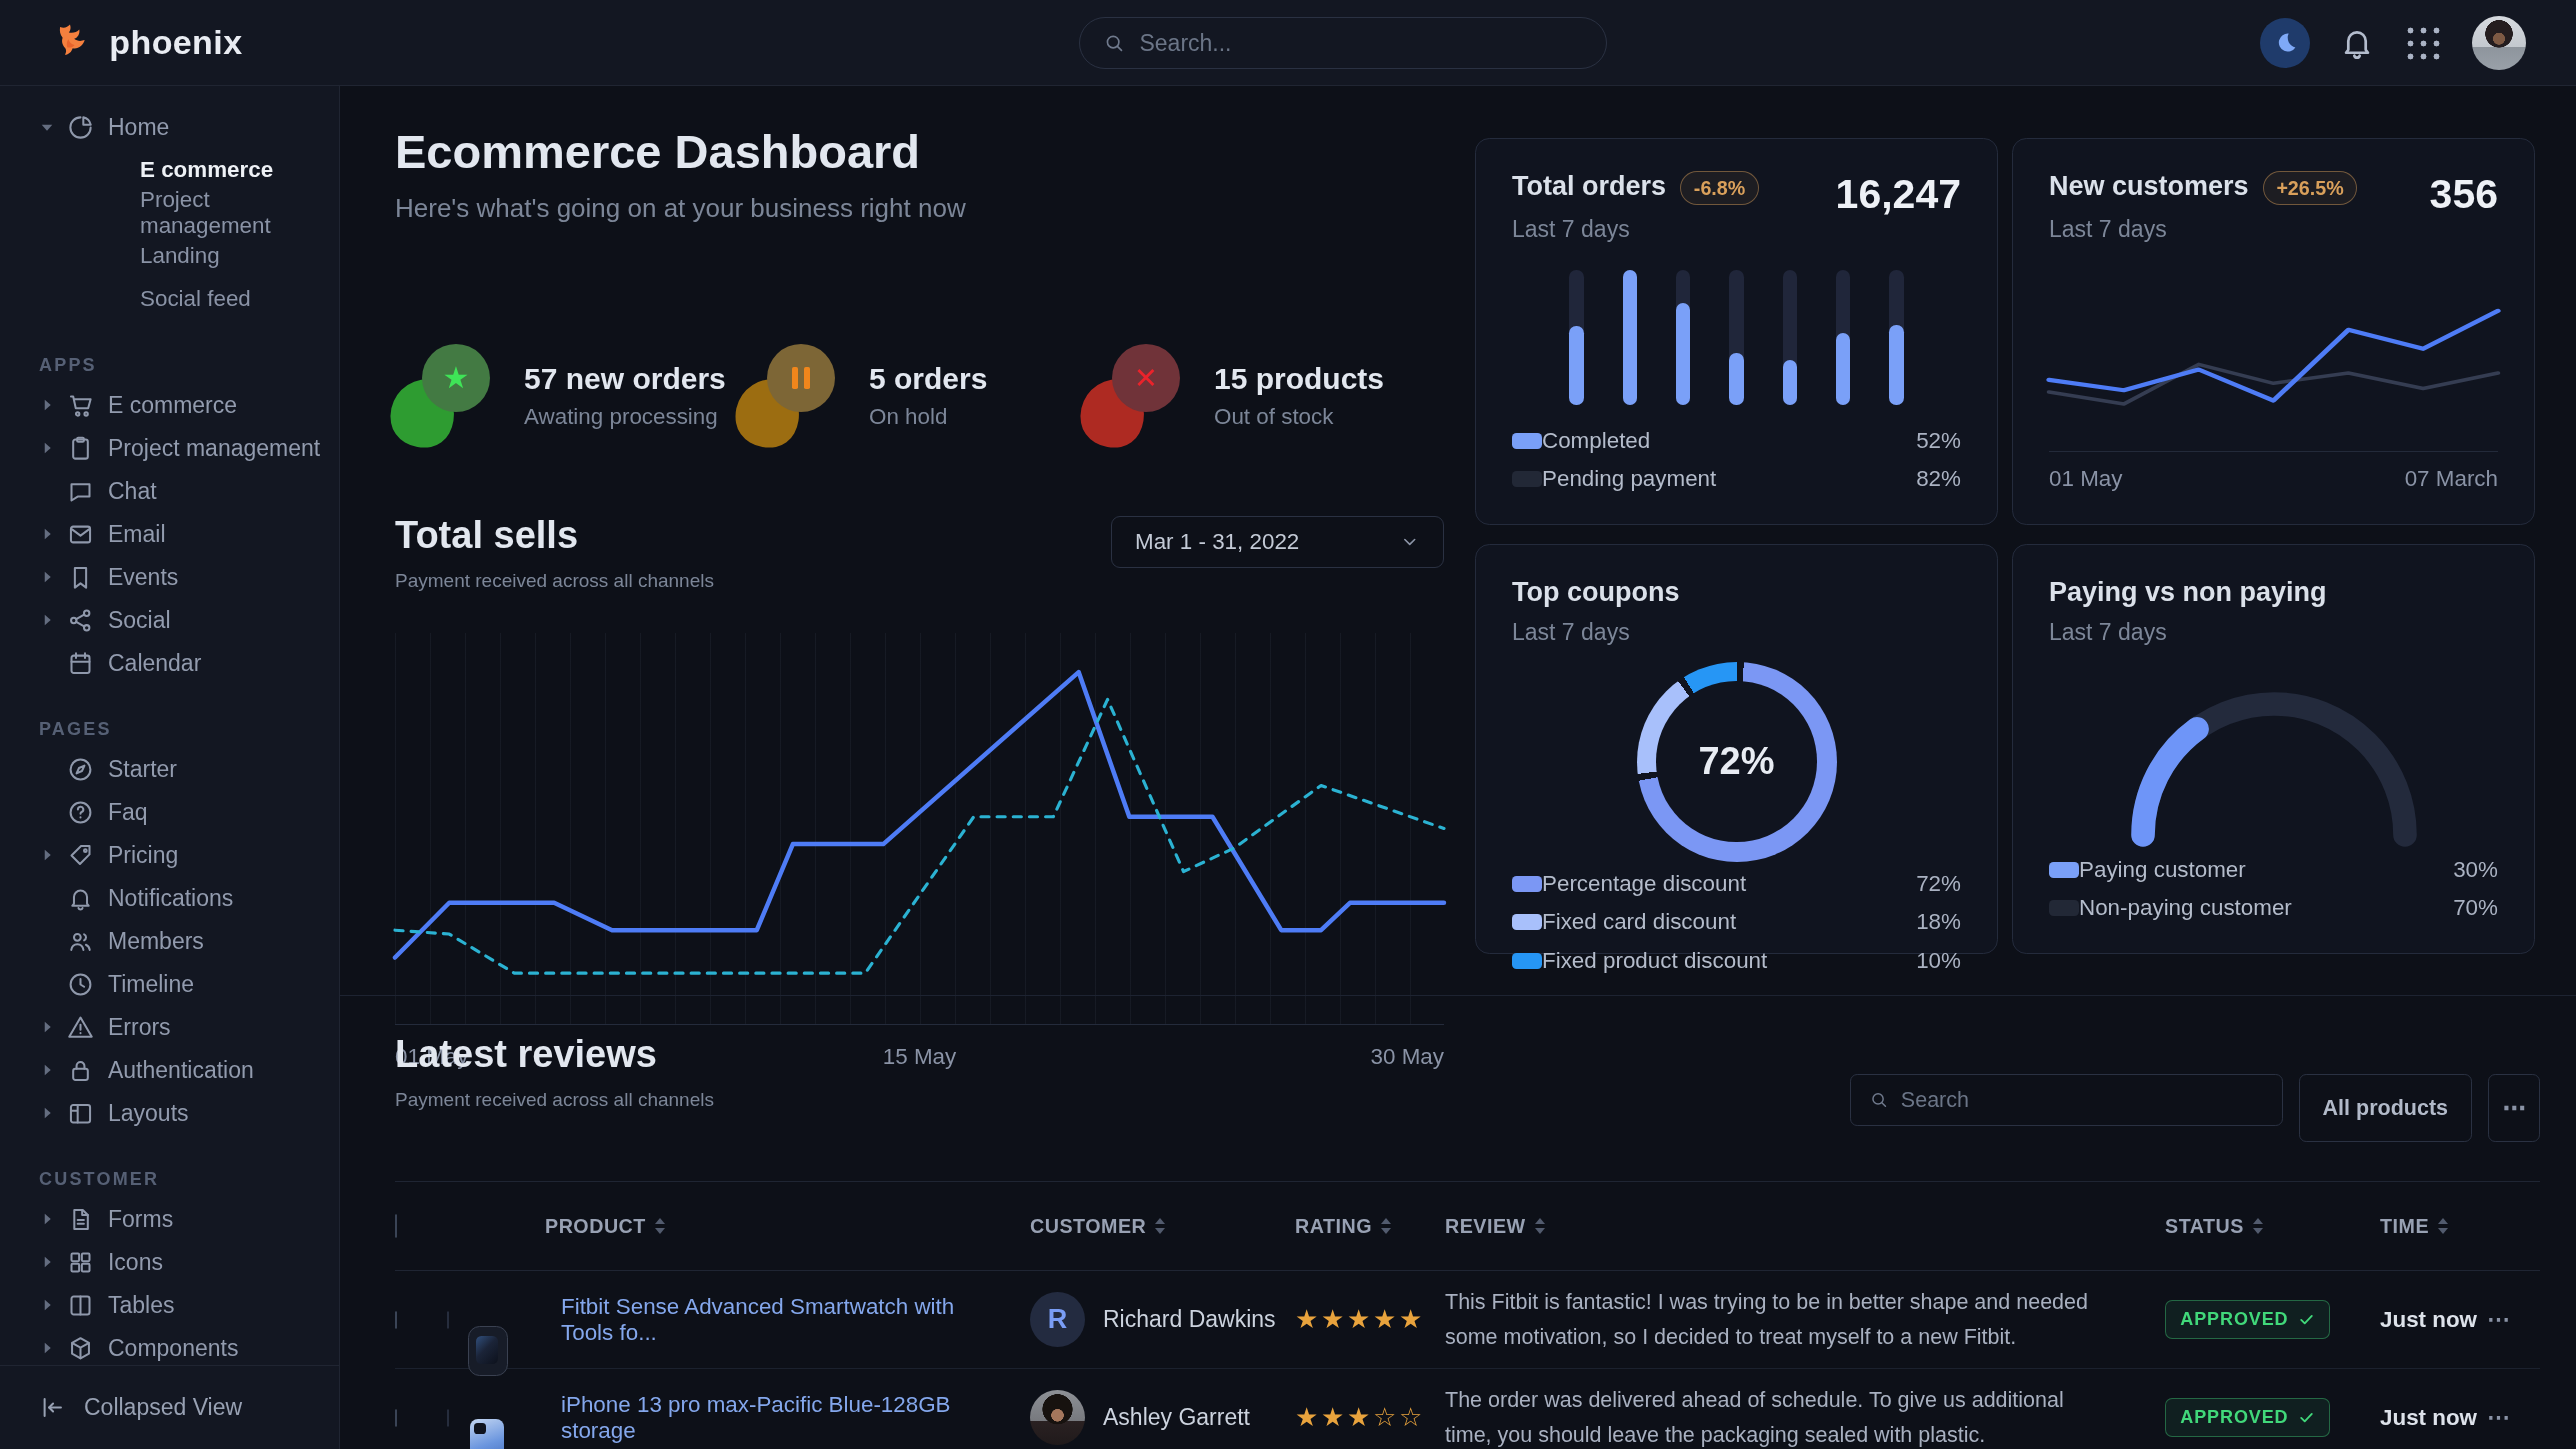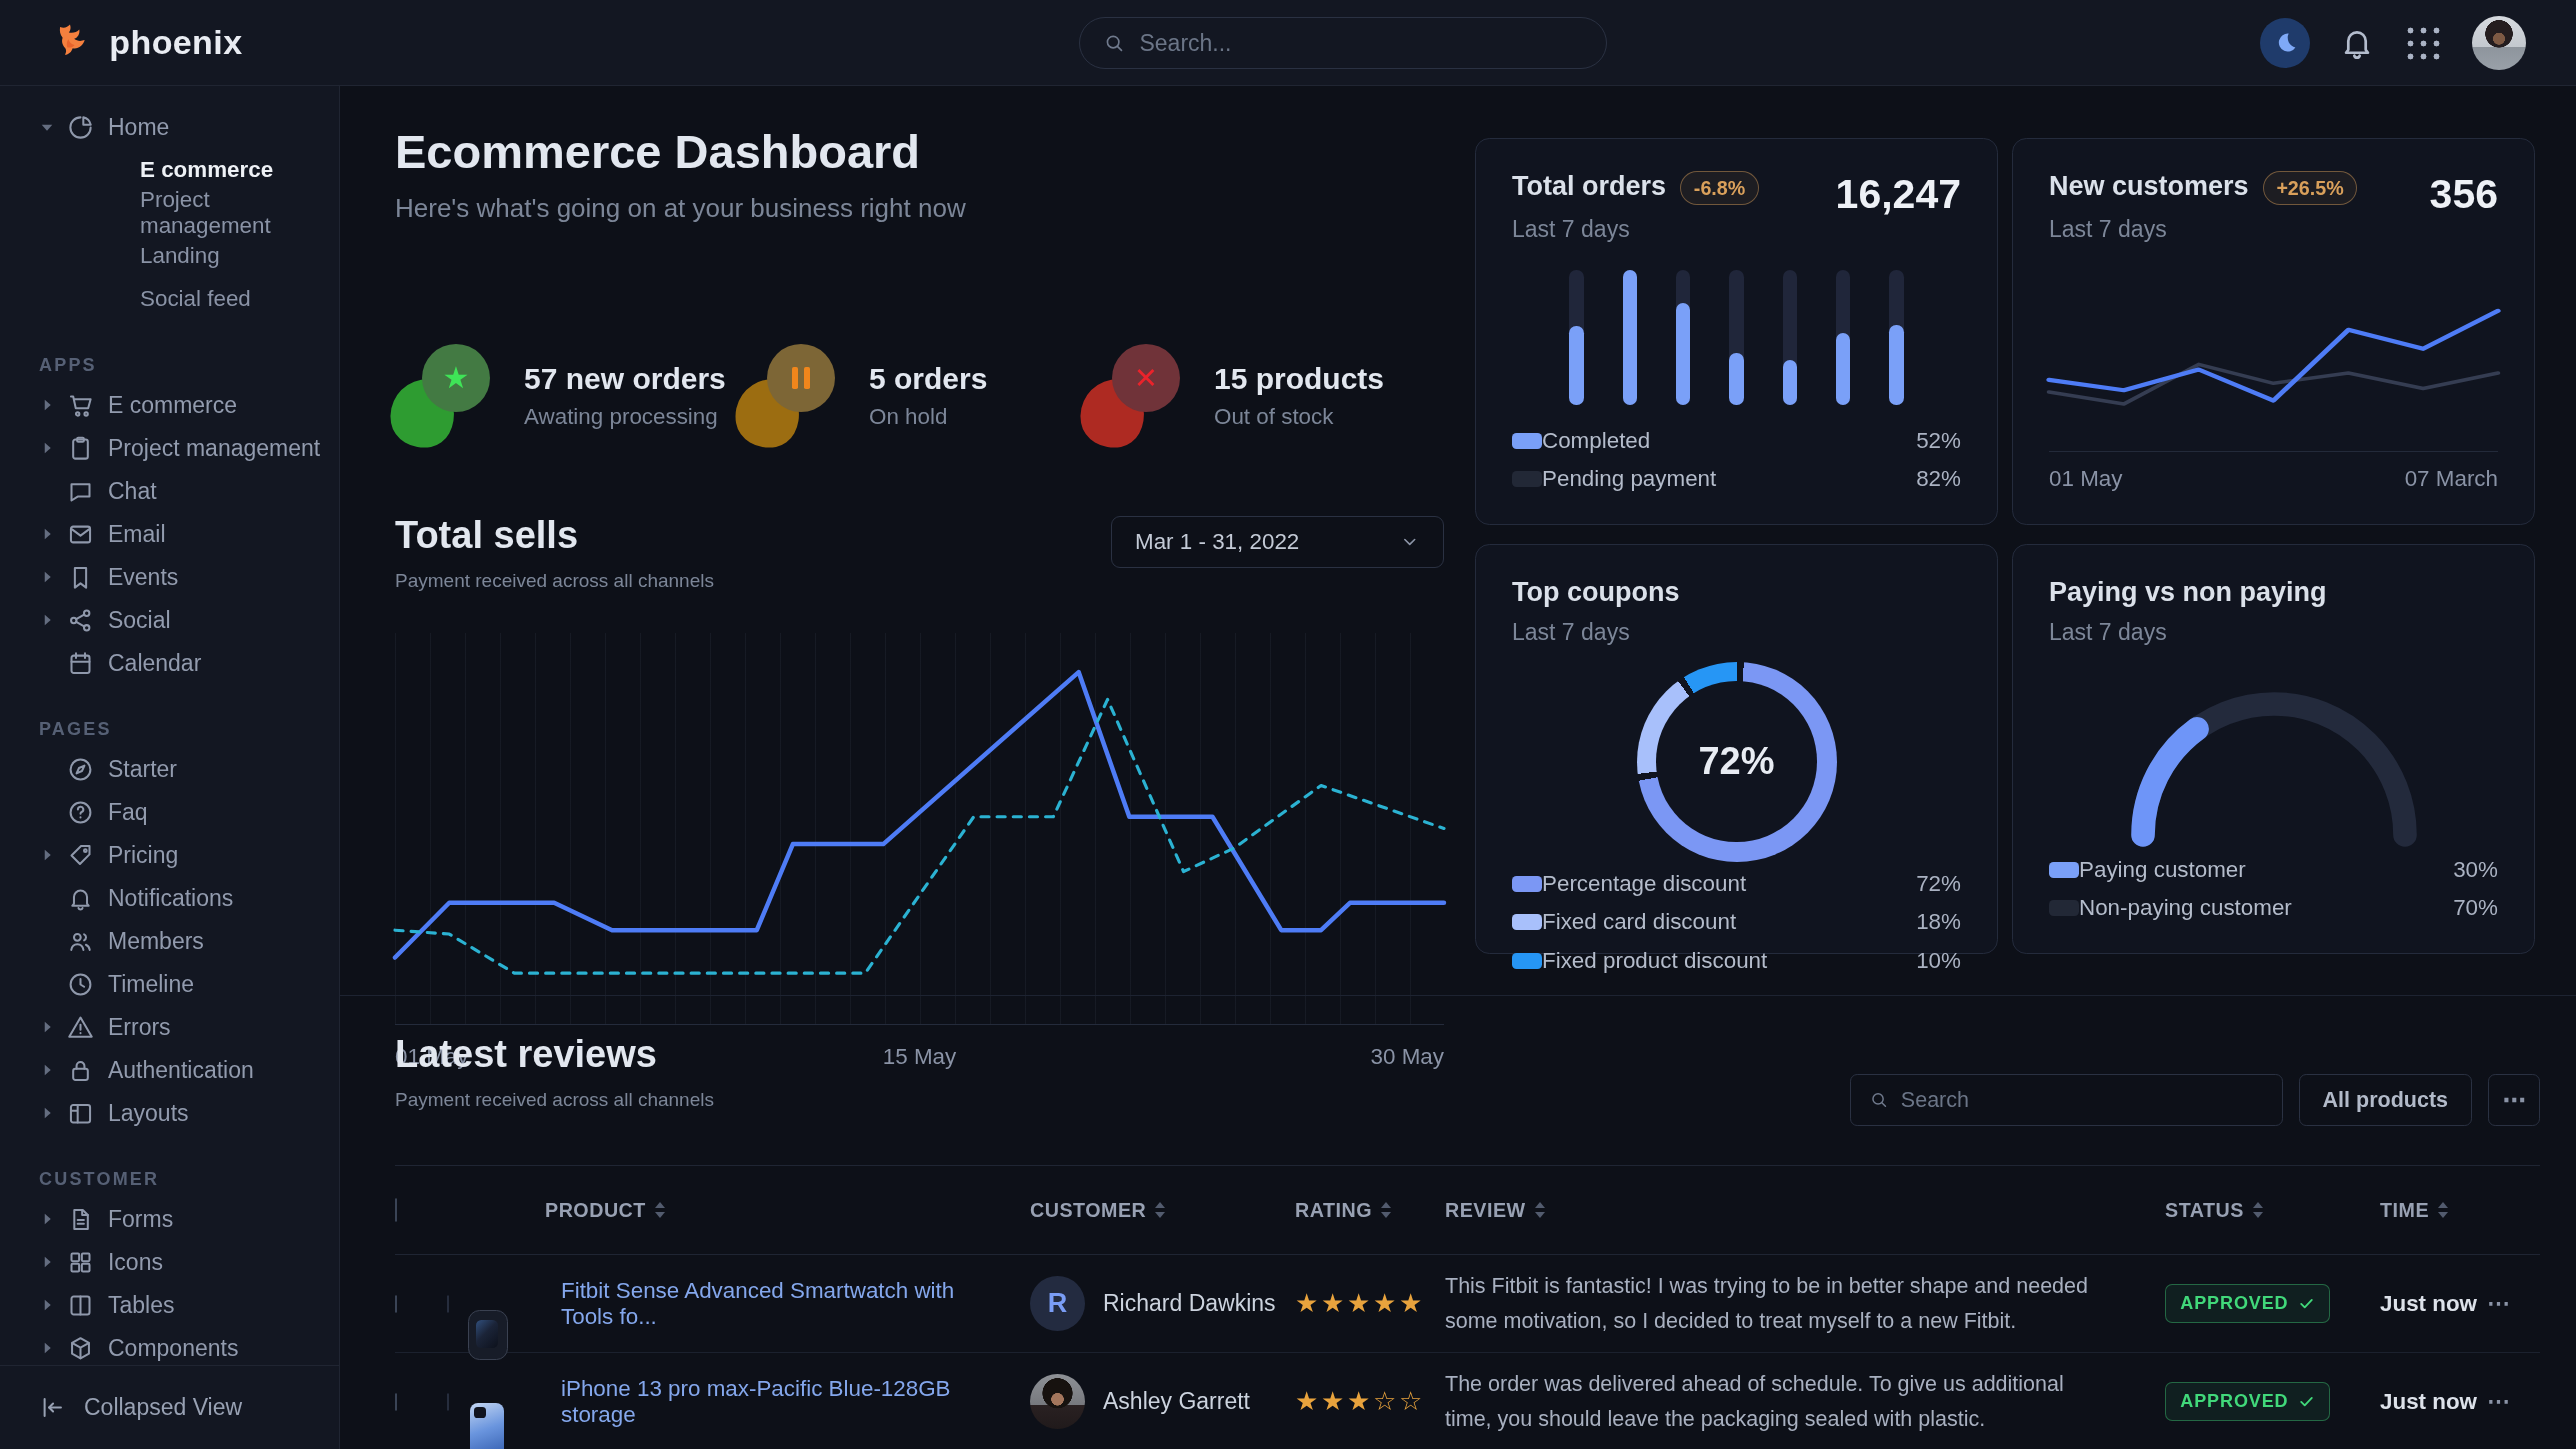--- a/index.html
+++ b/index.html
@@ -114,21 +114,21 @@
   .divider{position:absolute;left:0;top:909px;width:2236px;border-top:1.8px solid #1d2331}
 
   
   .reviews{position:absolute;left:55px;top:947px;width:2145px}
   .rev-head{display:flex;justify-content:space-between;align-items:flex-start}
   .rev-controls{display:flex;gap:16px;margin-top:41px}
   .rev-search{width:433px;height:52px;border:1.8px solid #2a3142;border-radius:7.2px;display:flex;align-items:center;gap:12.5px;padding:0 18px}
   .rev-search svg{width:21.5px;height:21.5px;color:#707a8d}
   .rev-search input{background:transparent;border:none;outline:none;color:#c6cdd9;font-size:21.5px;width:100%;font-family:inherit}
   .rev-search input::placeholder{color:#6b7587}
-  .btn-ghost{height:52px;border:1.8px solid #2a3142;border-radius:7.2px;background:transparent;color:#b2bac9;font-size:21.5px;font-weight:600;font-family:inherit;padding:0 23px;cursor:pointer}
+  .btn-ghost{height:68px;border:1.8px solid #2a3142;border-radius:7.2px;background:transparent;color:#b2bac9;font-size:21.5px;font-weight:600;font-family:inherit;padding:0 23px;cursor:pointer}
   .btn-more{width:52px;padding:0;color:#8a93a6;font-size:23px;font-weight:700}
 
   .rtable{margin-top:39px;width:100%}
   .trow{display:grid;grid-template-columns:52px 98px 485px 265px 150px 720px 215px 107px 52px;align-items:center}
   .thead{height:90px;border-top:1.8px solid #20263400;border-bottom:1.8px solid #1f2533;color:#98a1b3;font-size:19.7px;font-weight:700;letter-spacing:0.5px}
   .thead{border-top:1.8px solid #1f2533}
   .th{display:flex;align-items:center;gap:9px;cursor:pointer}
   .sort{display:inline-flex;flex-direction:column;gap:3.6px}
   .sort i{display:block;width:0;height:0;border-left:5.4px solid transparent;border-right:5.4px solid transparent}
   .sort .up{border-bottom:6.3px solid #525b6e}

